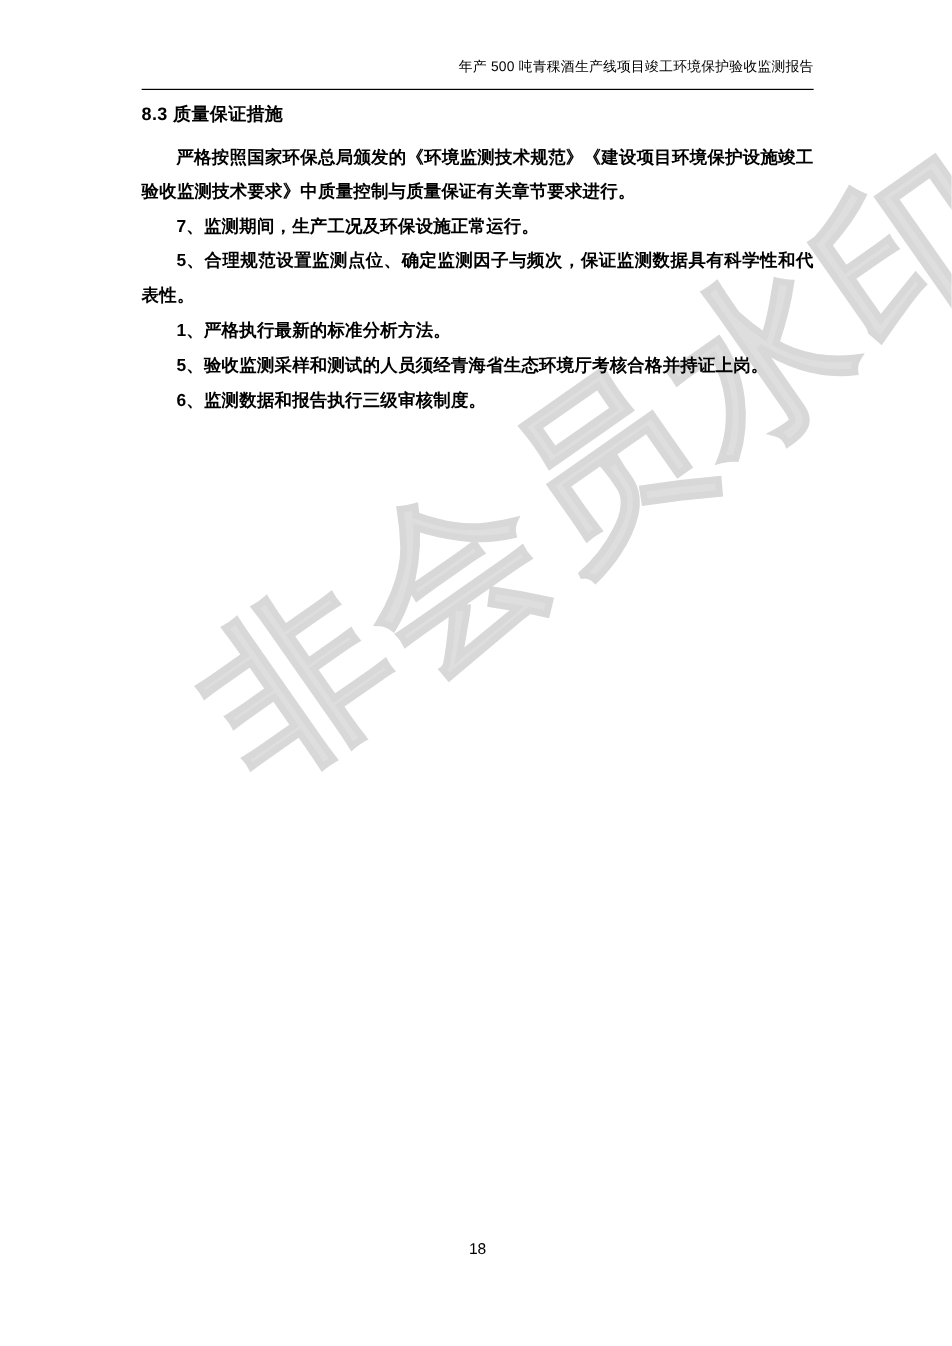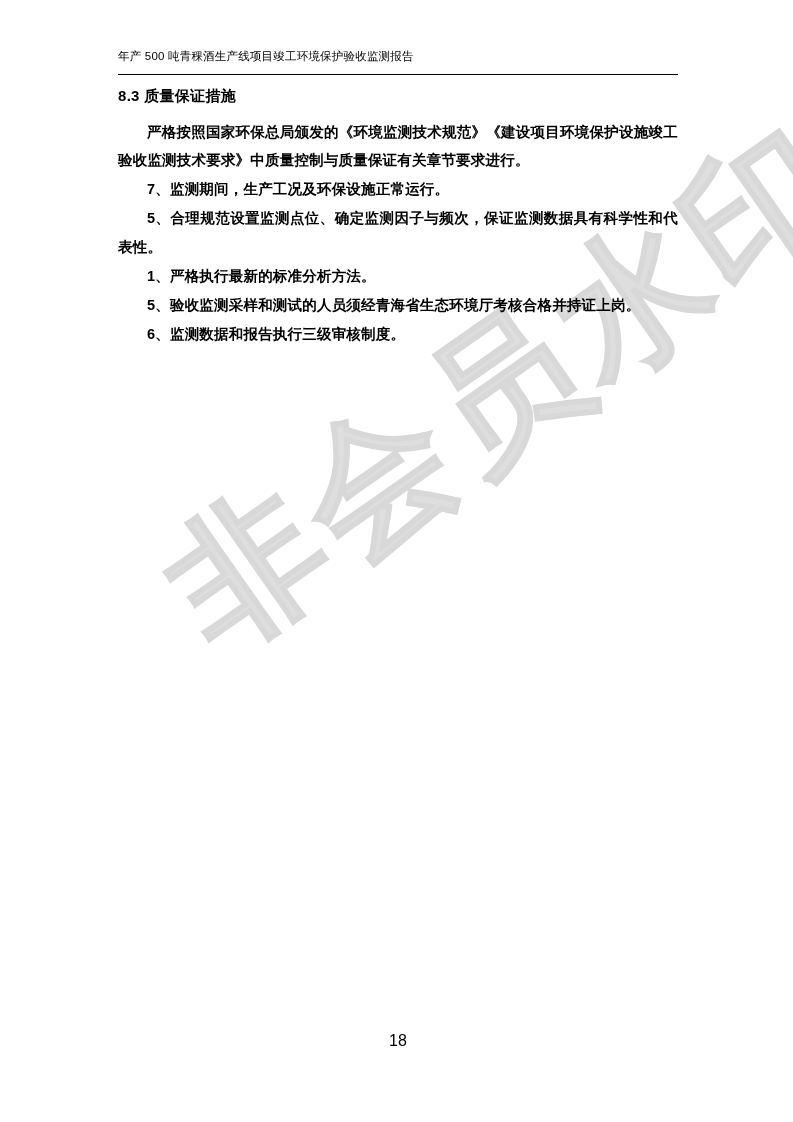--- a/index.html
+++ b/index.html
@@ -20,21 +20,21 @@
     width: 793px;
     height: 1122px;
     box-sizing: border-box;
   }
   
   .header {
     position: absolute;
     top: 48px;
     left: 118px;
     width: 560px;
-    text-align: left;
+    text-align: right;
   }
   .header-text {
     font-size: 11.5px;
     letter-spacing: 0.2px;
     color: #000;
     line-height: 1.4;
     white-space: nowrap;
   }
   .header-rule {
     position: absolute;
@@ -99,21 +99,21 @@
   }
   
   .footer {
     position: absolute;
     top: 1032px;
     left: 118px;
     width: 560px;
     text-align: center;
   }
   .page-number {
-    font-size: 16px;
+    font-size: 13px;
     color: #000;
   }
 </style>
 </head>
 <body>
 
 <div class="page">
 
   <div class="watermark">
     <div class="watermark-text">非会员水印</div>

